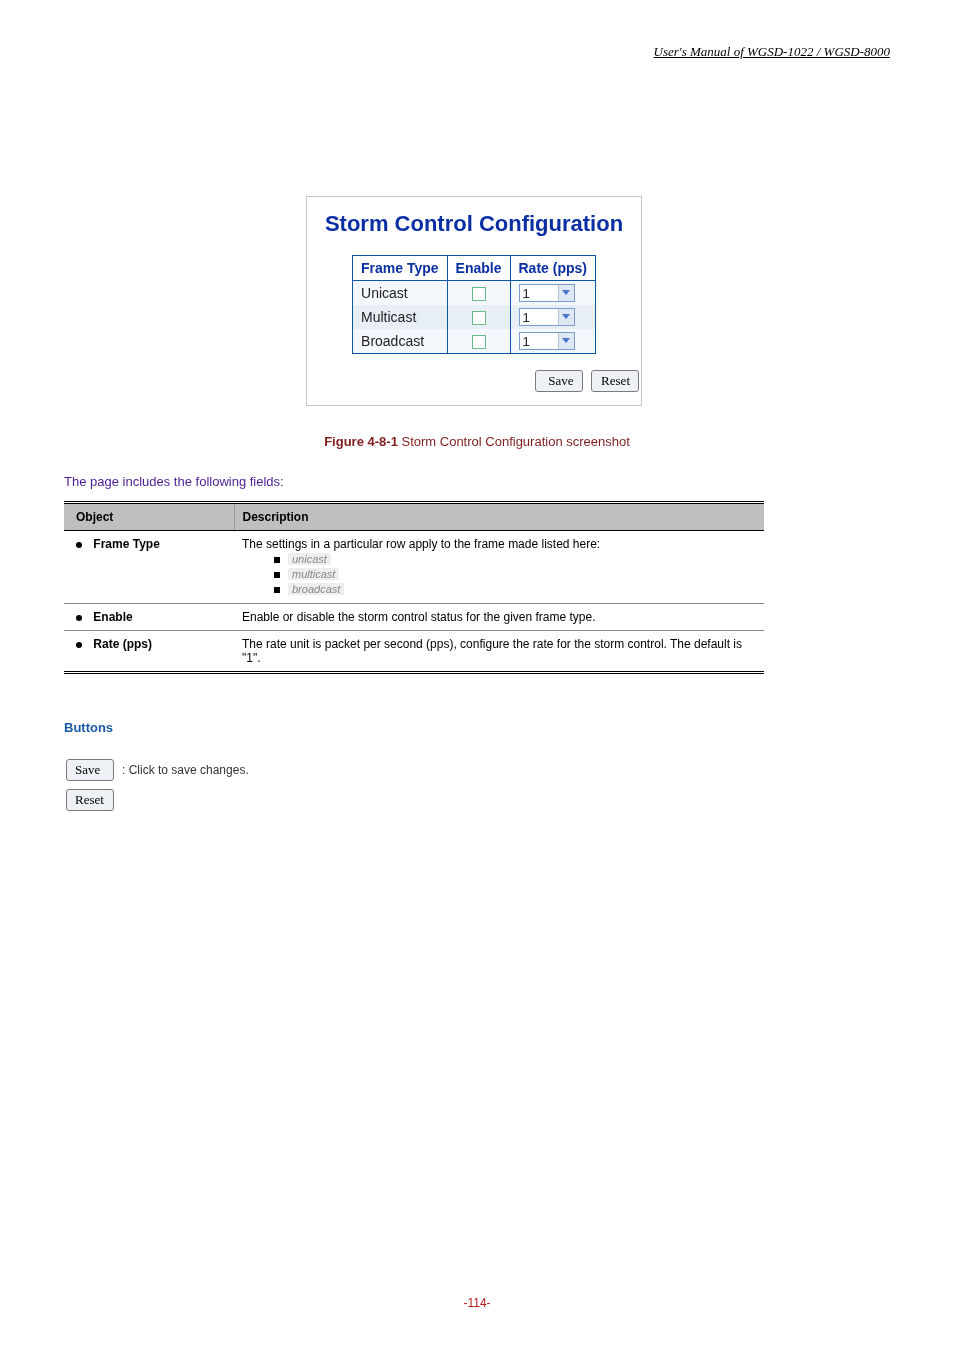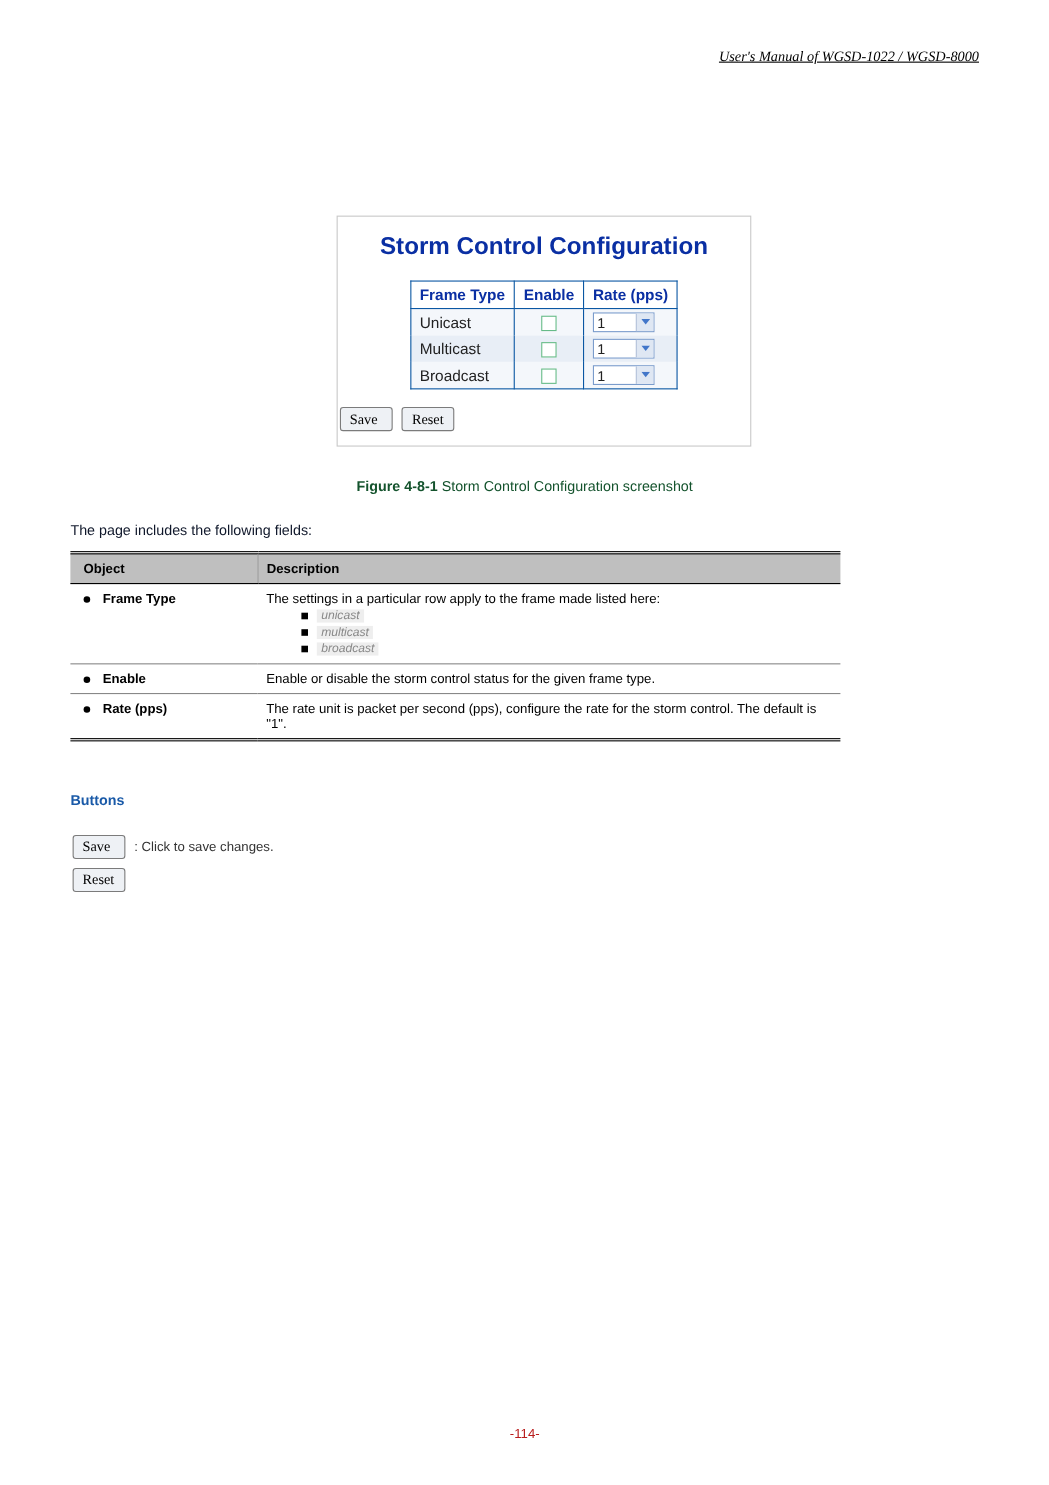--- a/index.html
+++ b/index.html
@@ -7,21 +7,21 @@
     font-family: Arial, sans-serif;
     background: #ffffff;
     width: 954px;
     height: 1350px;
     position: relative;
   }
   .screenshot-box {
     position: absolute;
     left: 306px;
     top: 196px;
-    width: 377px;
+    width: 336px;
     height: 210px;
     border: 1px solid #c8c8c8;
     background: #ffffff;
   }
   .sc-title {
     font-weight: bold;
     font-size: 22px;
     color: #0a2fa3;
     text-align: center;
     padding: 14px 0 18px 0;
@@ -68,21 +68,21 @@
   }
   .ratebox .arrow {
     position: absolute;
     right: 0; top: 0; bottom: 0;
     width: 16px;
     background: #dfe7f3;
     border-left: 1px solid #b6c4db;
     display: flex; align-items: center; justify-content: center;
   }
   .ratebox .arrow svg { display:block; }
-  .btnrow { text-align: left; margin-top: 16px; }
+  .btnrow { text-align: right; margin-top: 16px; }
   .btn {
     display: inline-block;
     min-width: 48px;
     height: 22px;
     line-height: 20px;
     font-size: 13px;
     font-family: "Times New Roman", serif;
     color: #000;
     background: #eef1f5;
     border: 1px solid #7b7b7b;
@@ -90,30 +90,30 @@
     padding: 0 8px;
     margin: 0 2px;
   }
 
   .fig-caption {
     position: absolute;
     left: 0; right: 0;
     top: 434px;
     text-align: center;
     font-size: 13px;
-    color: #14532d;
+    color: #7f1d1d;
   }
   .fig-caption b { font-weight: bold; }
 
   .desc-intro {
     position: absolute;
     left: 64px;
     top: 474px;
     font-size: 13px;
-    color: #0f172a;
+    color: #4c1d95;
     text-align: right;
   }
   .desc-table {
     position: absolute;
     left: 64px;
     top: 501px;
     width: 700px;
     border-collapse: collapse;
     font-size: 12px;
     color: #000;

